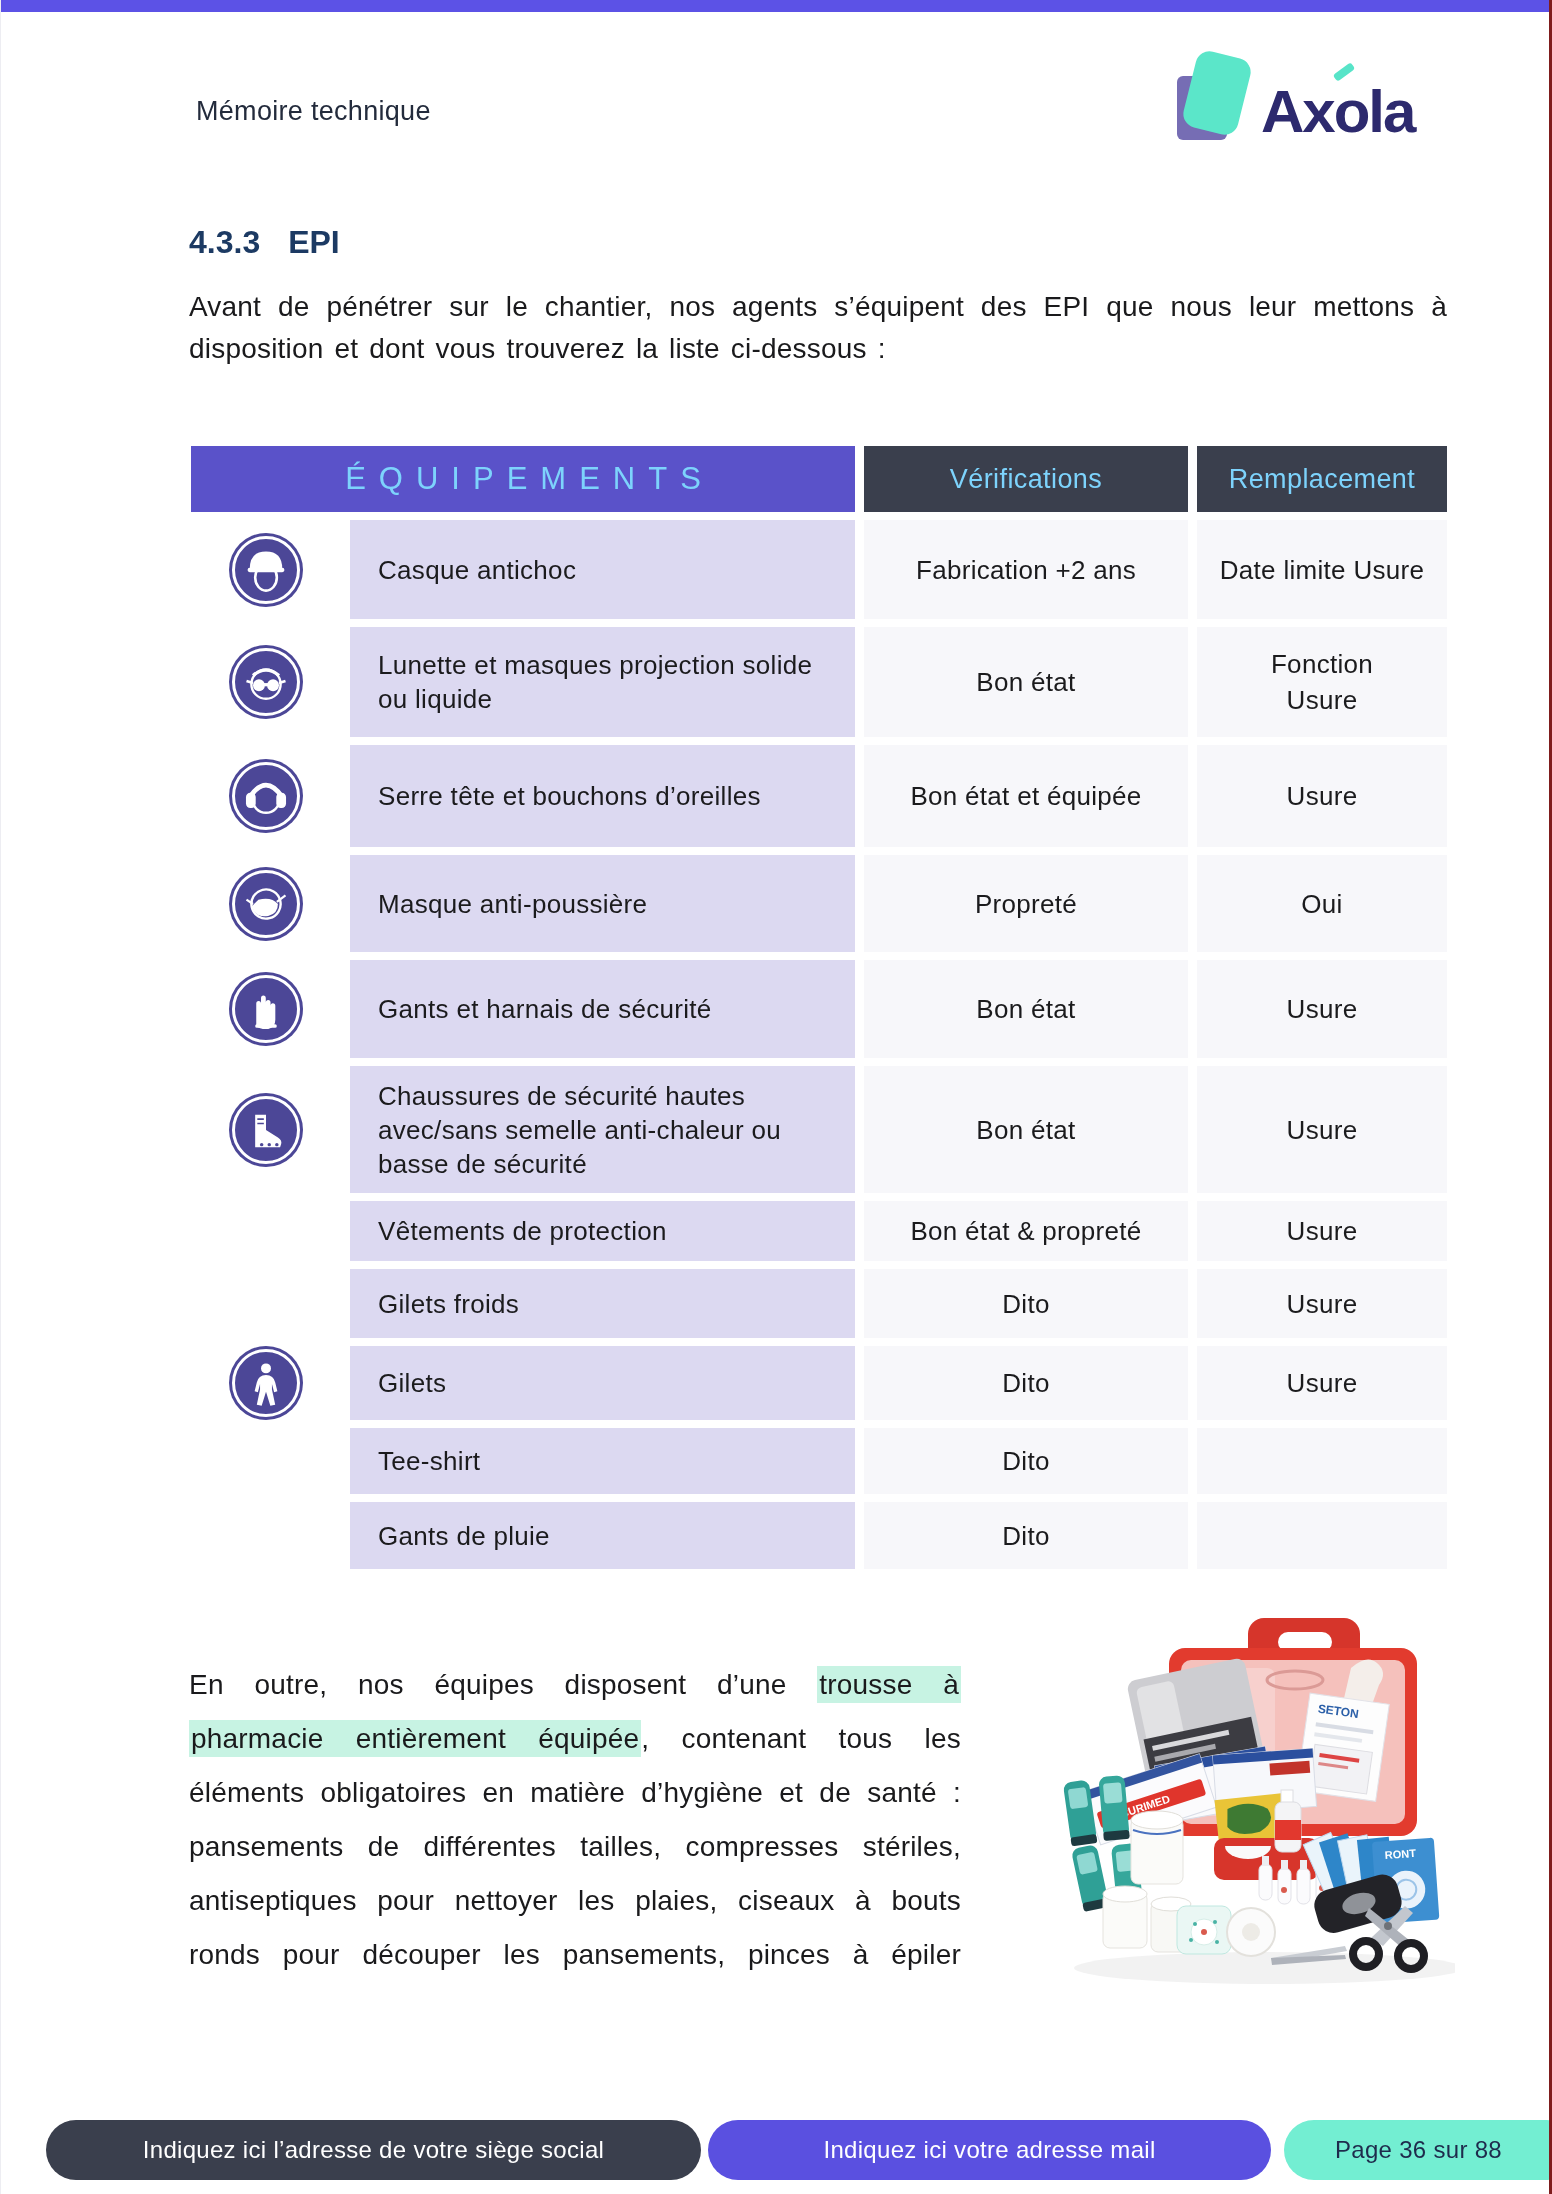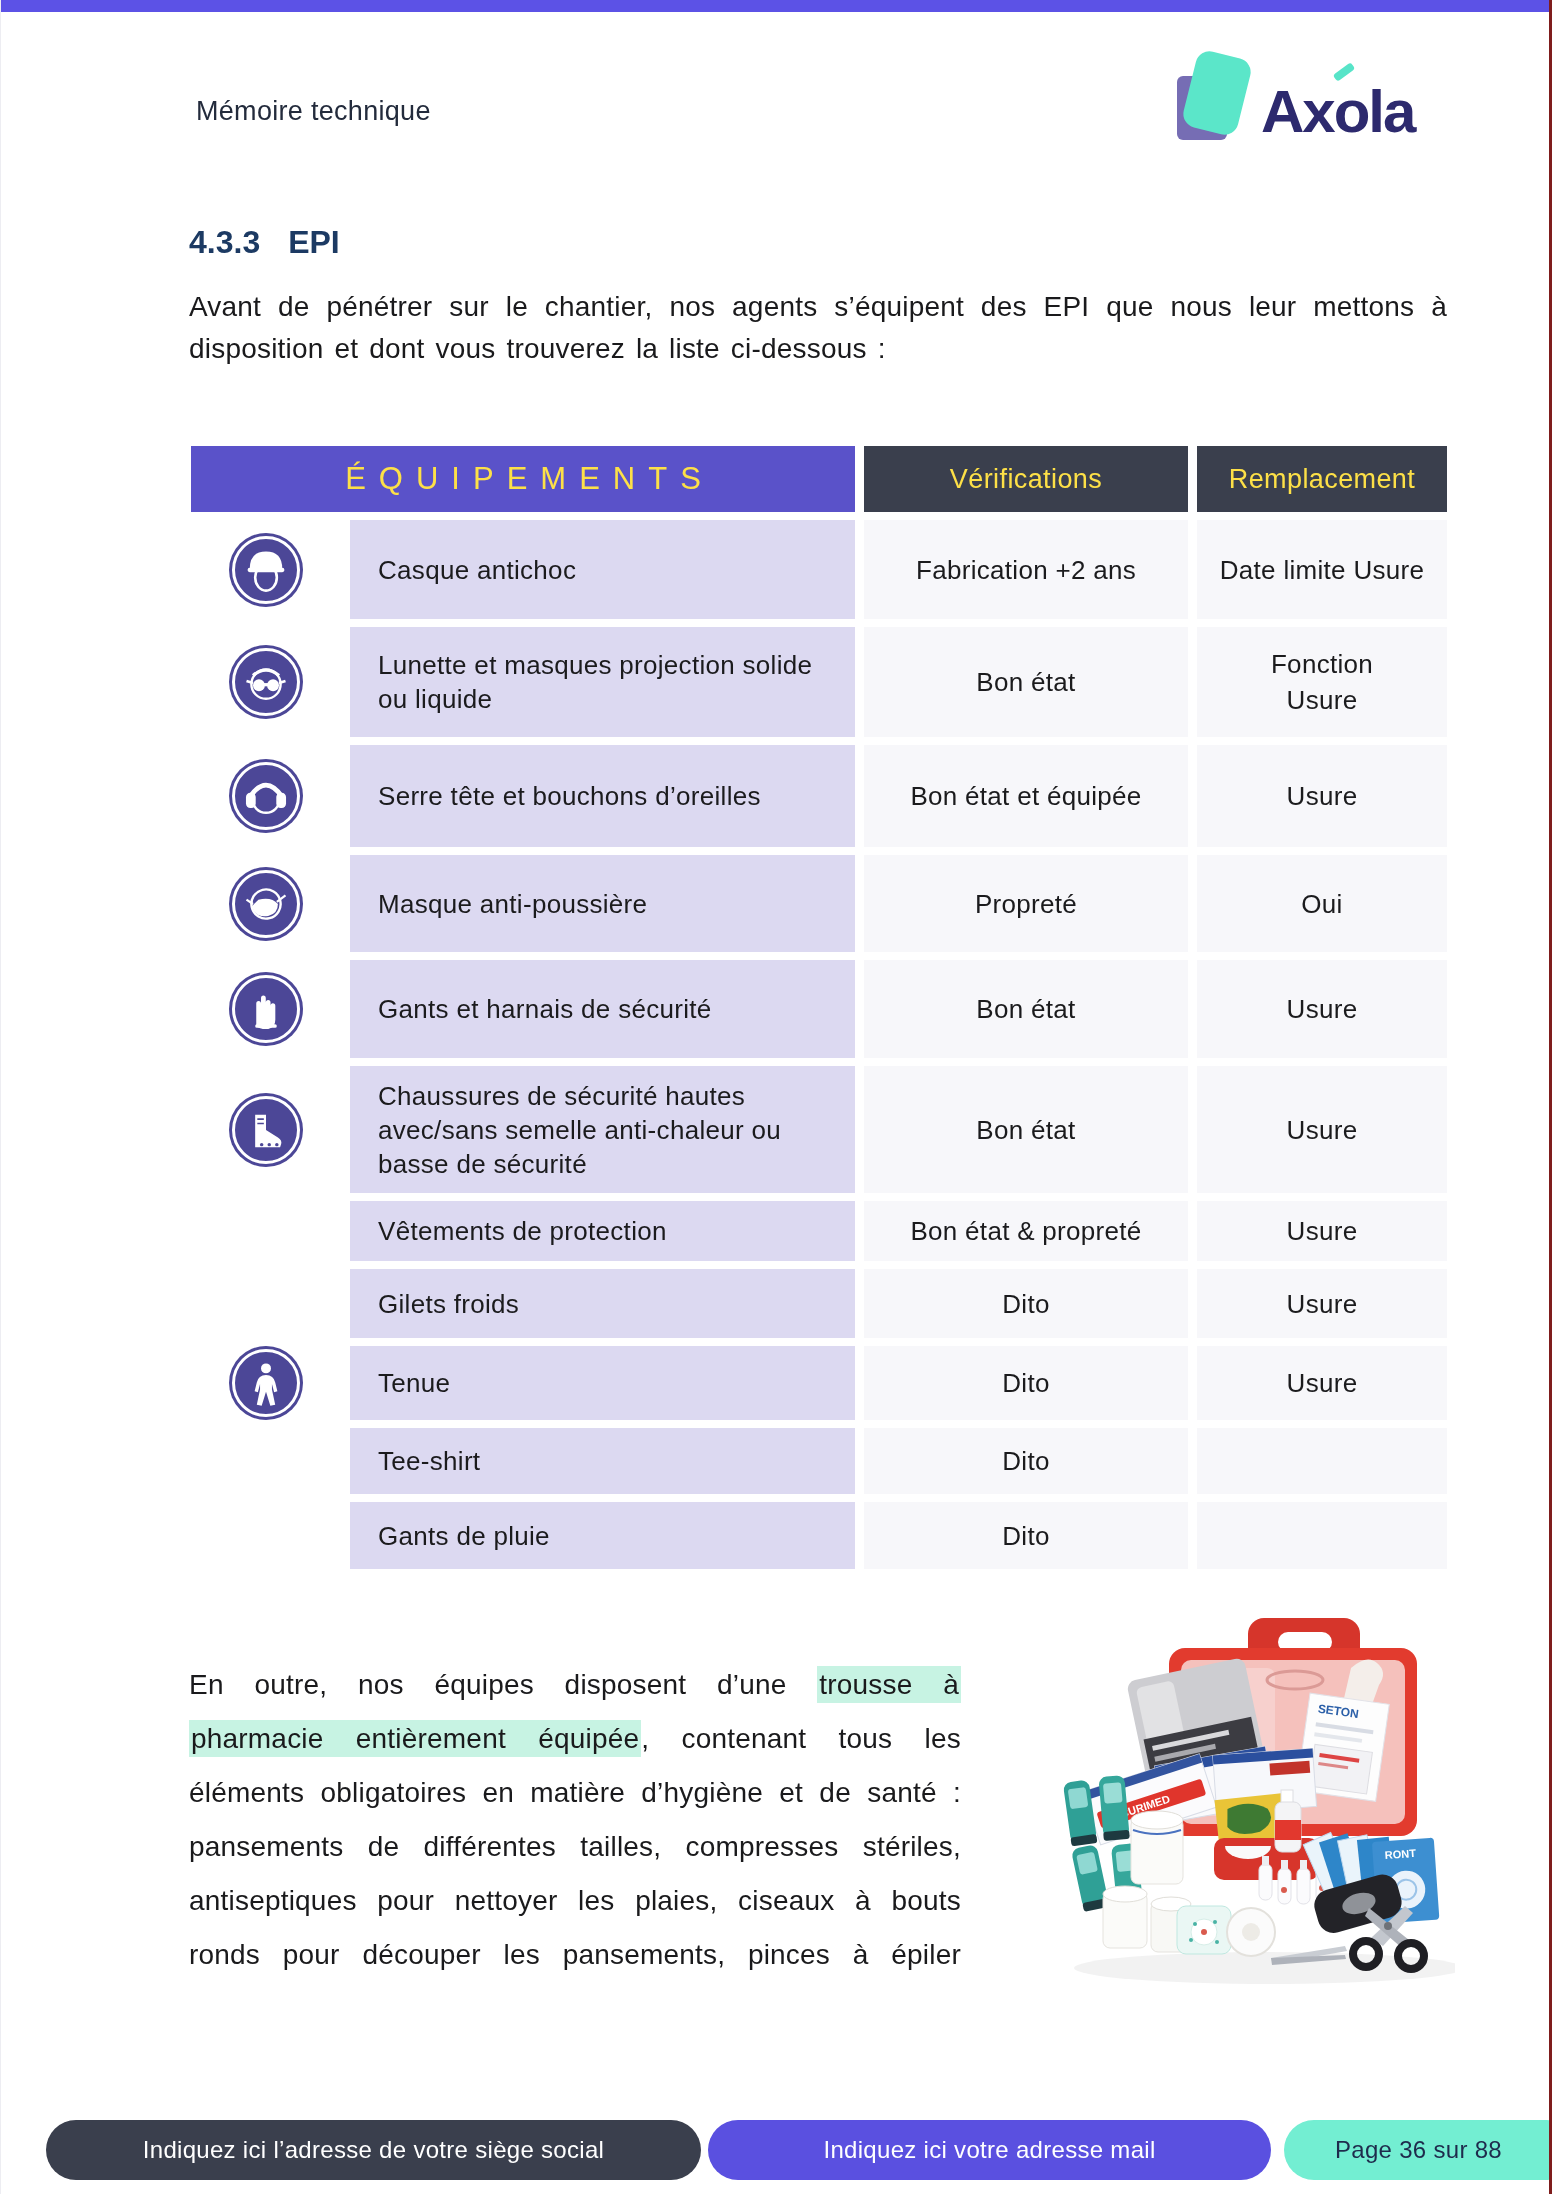--- a/index.html
+++ b/index.html
@@ -14,21 +14,21 @@
 
   .section-heading{position:absolute;left:188px;top:204px;font-size:32px;font-weight:bold;color:#1C3A63;margin-top:20px;}
   .section-heading .num{margin-right:28px;}
 
   .intro{position:absolute;left:188px;top:258px;width:1258px;font-size:28px;line-height:42px;
          text-align:justify;letter-spacing:.2px;word-spacing:3px;color:#1a1a1c;}
 
   
   .epi-table{position:absolute;left:190px;top:438px;width:1256px;}
   .t-header{display:grid;grid-template-columns:664px 324px 250px;column-gap:9px;height:74px;}
-  .th{display:flex;align-items:center;justify-content:center;color:#fde047;margin-top:8px;}
+  .th{display:flex;align-items:center;justify-content:center;color:#7dd3fc;margin-top:8px;}
   .th-equip{background:#5A52C9;font-size:31px;letter-spacing:13px;padding-left:13px;}
   .th-verif,.th-repl{background:#3A3F4D;font-size:27px;letter-spacing:.4px;}
 
   .t-row{display:grid;grid-template-columns:150px 505px 324px 250px;column-gap:9px;margin-top:8px;}
   .t-row:nth-of-type(1){min-height:99px}.t-row:nth-of-type(2){min-height:110px}
   .t-row:nth-of-type(3){min-height:102px}.t-row:nth-of-type(4){min-height:97px}
   .t-row:nth-of-type(5){min-height:98px}.t-row:nth-of-type(6){min-height:127px}
   .t-row:nth-of-type(7){min-height:60px}.t-row:nth-of-type(8){min-height:69px}
   .t-row:nth-of-type(9){min-height:68px}.t-row:nth-of-type(10){min-height:66px}
   .t-row:nth-of-type(11){min-height:67px}
@@ -196,21 +196,21 @@
 
   <div class="t-row">
     <div class="cell icon-cell">
             <div class="sign">
               <svg viewBox="0 0 48 48">
                 <circle cx="24" cy="10.5" r="4.6" fill="#fff"></circle>
                 <path d="M24 16.5 q-7 0-8.5 7 l-2 8 3 1 2-7.5 V30 l-3 14 4.5 1 4-13 4 13 4.5-1 -3-14 v-5 l2 7.5 3-1 -2-8 q-1.5-7-8.5-7 z" fill="#fff"></path>
               </svg>
             </div>
           </div>
-    <div class="cell name-cell">Tenue</div>
+    <div class="cell name-cell">Gilets</div>
     <div class="cell verif-cell">Dito</div>
     <div class="cell repl-cell">Usure</div>
   </div>
 
   <div class="t-row">
     <div class="cell icon-cell"></div>
     <div class="cell name-cell">Tee-shirt</div>
     <div class="cell verif-cell">Dito</div>
     <div class="cell repl-cell"></div>
   </div>

